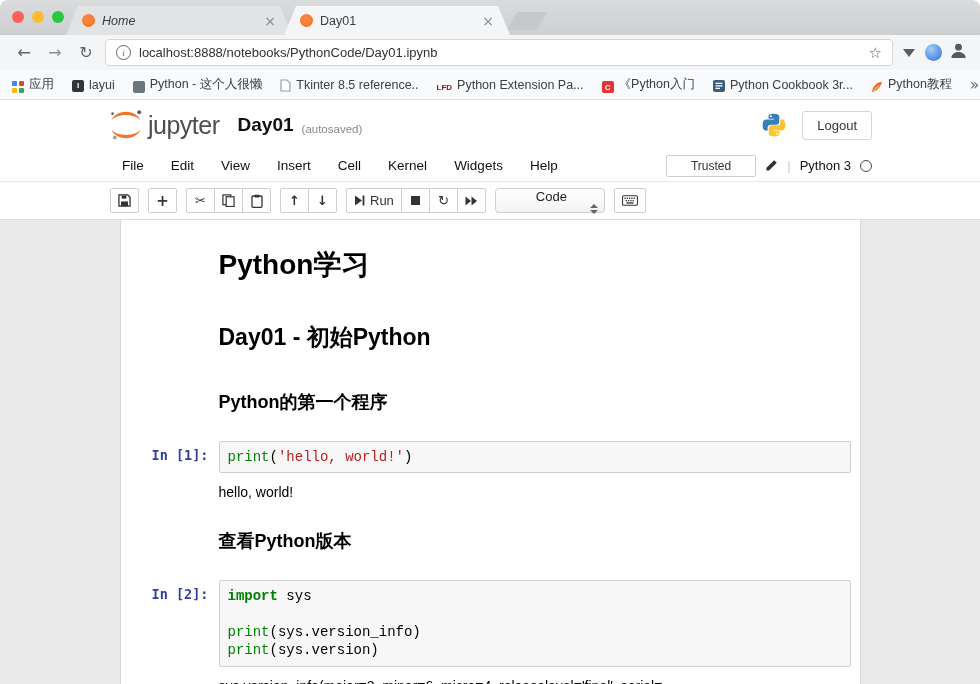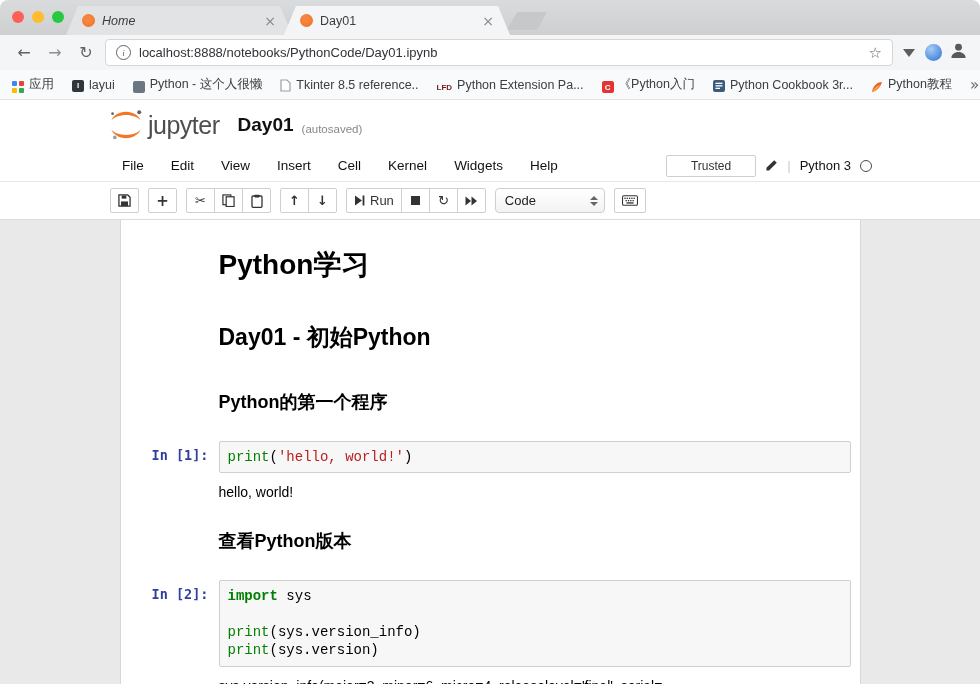--- a/index.html
+++ b/index.html
@@ -83,21 +83,21 @@
   .grp{display:flex;}
   .tbtn{min-width:29px;height:25px;background:#fff;border:1px solid #cfcfcf;display:flex;
         align-items:center;justify-content:center;padding:0 7px;font-size:13px;color:#333;
         margin-left:-1px;box-sizing:border-box;gap:5px;}
   .grp .tbtn:first-child{border-radius:2px 0 0 2px;margin-left:0;}
   .grp .tbtn:last-child{border-radius:0 2px 2px 0;}
   .grp .tbtn:only-child{border-radius:2px;margin-left:0;}
   .stop-sq{width:9px;height:9px;background:#333;}
   .cellselect{width:110px;height:25px;border:1px solid #cfcfcf;border-radius:4px;
               background:linear-gradient(#fff,#f3f3f3);display:flex;align-items:center;
-              padding:0 6px 0 9px;font-size:13px;color:#222;box-sizing:border-box;}
+              padding:0 6px 0 9px;font-size:13px;color:#222;box-sizing:border-box;flex-direction:column;}
   .sel-arrows{margin-left:auto;display:flex;flex-direction:column;gap:2px;}
   .sel-arrows i{width:0;height:0;border-left:4px solid transparent;border-right:4px solid transparent;}
   .sel-arrows .up{border-bottom:4px solid #666;}
   .sel-arrows .dn{border-top:4px solid #666;}
 
   
   .nbarea{flex:1;background:#e9e9e9;display:flex;justify-content:center;overflow:hidden;}
   .page{width:741px;background:#fff;border-left:1px solid #d7d7d7;border-right:1px solid #d7d7d7;
         padding-top:12px;box-sizing:border-box;}
   .row{display:flex;padding-right:9px;}
@@ -219,20 +219,27 @@
     <svg width="36" height="32" viewBox="0 0 44 40">
       <path d="M22 32.5c-8 0-15-2.8-18.3-6.8 2.2 6 9.5 10.8 18.3 10.8s16.1-4.8 18.3-10.8C37 29.7 30 32.5 22 32.5z" fill="#F37726"></path>
       <path d="M22 7.5c8 0 15 2.8 18.3 6.8C38.1 8.3 30.8 3.5 22 3.5S5.9 8.3 3.7 14.3C7 10.3 14 7.5 22 7.5z" fill="#F37726"></path>
       <circle cx="8" cy="35.5" r="2.3" fill="#9E9E9E"></circle>
       <circle cx="5.2" cy="5.8" r="1.7" fill="#616262"></circle>
       <circle cx="38.5" cy="4.2" r="2.5" fill="#616262"></circle>
     </svg>
     <span class="wordmark">jupyter</span>
     <span class="nbtitle">Day01</span>
     <span class="checkpoint">(autosaved)</span>
+    <div class="hright">
+      <svg width="26" height="26" viewBox="0 0 32 32">
+        <path fill="#387EB8" d="M15.9 2c-7 0-6.6 3.1-6.6 3.1v3.2h6.8v1H6.5S2 8.7 2 15.9c0 7.2 3.9 6.9 3.9 6.9h2.3v-3.3s-.1-3.9 3.9-3.9h6.7s3.7.1 3.7-3.6V5.6S23.1 2 15.9 2zm-3.7 2.1a1.2 1.2 0 1 1 0 2.4 1.2 1.2 0 0 1 0-2.4z"></path>
+        <path fill="#FFC331" d="M16.1 30c7 0 6.6-3.1 6.6-3.1v-3.2h-6.8v-1h9.6s4.5.6 4.5-6.6c0-7.2-3.9-6.9-3.9-6.9h-2.3v3.3s.1 3.9-3.9 3.9h-6.7s-3.7-.1-3.7 3.6v6.4S9 30 16.1 30zm3.7-2.1a1.2 1.2 0 1 1 0-2.4 1.2 1.2 0 0 1 0 2.4z"></path>
+      </svg>
+      <button class="logout">Logout</button>
+    </div>
   </div>
 
   <div class="menubar">
     <span class="menu-item">File</span>
     <span class="menu-item">Edit</span>
     <span class="menu-item">View</span>
     <span class="menu-item">Insert</span>
     <span class="menu-item">Cell</span>
     <span class="menu-item">Kernel</span>
     <span class="menu-item">Widgets</span>

